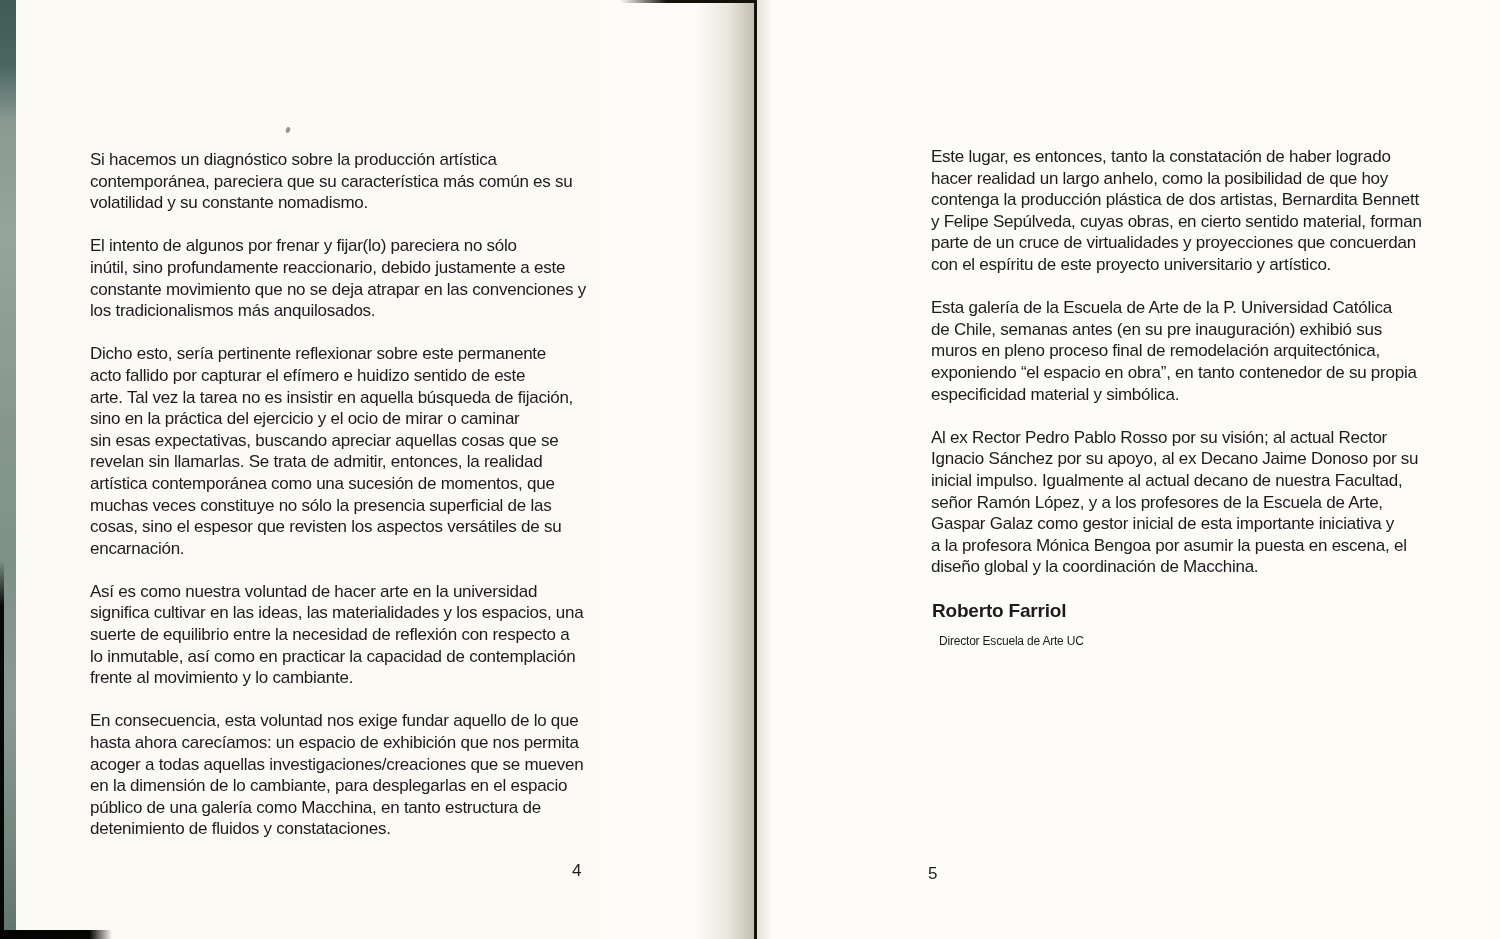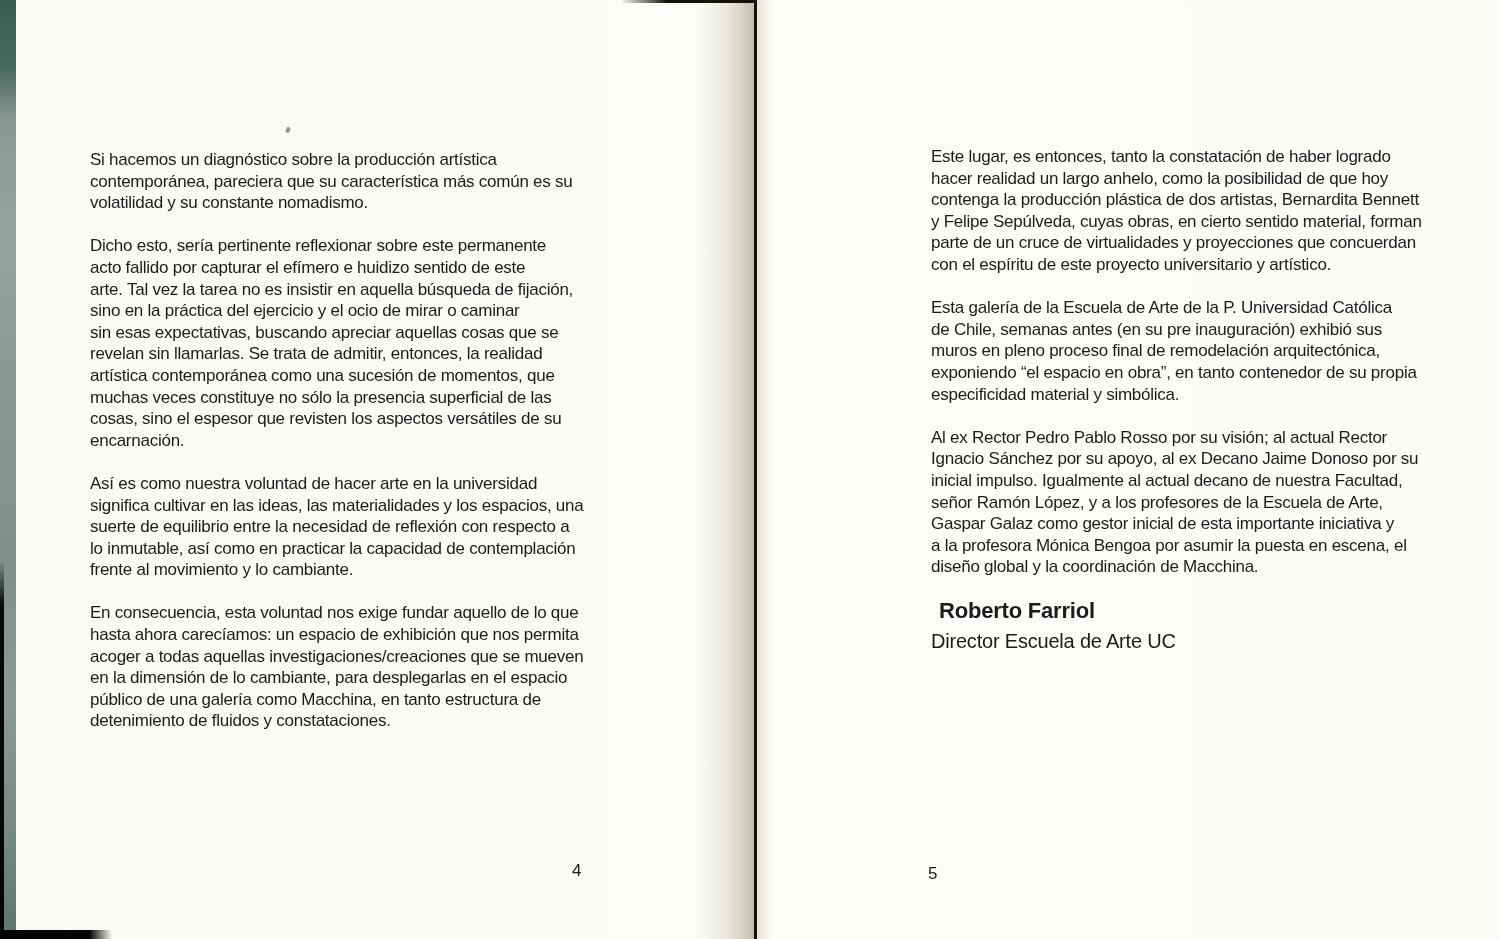--- a/index.html
+++ b/index.html
@@ -61,25 +61,25 @@
   .body-par{
     margin:0 0 21.6px 0;
     font-size:17px;
     line-height:21.6px;
     letter-spacing:-0.25px;
     white-space:pre;
     color:#1c1c1c;
   }
   .signature{margin-top:2px;}
   .signature-name{
-    font-size:22px;font-weight:bold;letter-spacing:-0.2px;
-    line-height:24px;margin:8px;
+    font-size:19px;font-weight:bold;letter-spacing:-0.2px;
+    line-height:24px;margin:1px;
   }
   .signature-title{
-    font-size:20px;letter-spacing:-0.2px;line-height:21px;margin:0;
+    font-size:12px;letter-spacing:-0.2px;line-height:21px;margin:8px;
   }
   .page-number{
     position:absolute;font-size:17px;letter-spacing:0;color:#1c1c1c;
   }
   .page-number.n4{left:572px;top:861px;}
   .page-number.n5{left:928px;top:864px;}
 </style>
 </head>
 <body>
 
@@ -93,20 +93,24 @@
   <div class="spine-line"></div>
   <div class="gutter-shadow-right"></div>
   <div class="top-edge-line"></div>
 
   <div class="scan-speck"></div>
 
   <div class="page-col left">
     <p class="body-par">Si hacemos un diagnóstico sobre la producción artística
 contemporánea, pareciera que su característica más común es su
 volatilidad y su constante nomadismo.</p>
+    <p class="body-par">El intento de algunos por frenar y fijar(lo) pareciera no sólo
+inútil, sino profundamente reaccionario, debido justamente a este
+constante movimiento que no se deja atrapar en las convenciones y
+los tradicionalismos más anquilosados.</p>
     <p class="body-par">Dicho esto, sería pertinente reflexionar sobre este permanente
 acto fallido por capturar el efímero e huidizo sentido de este
 arte. Tal vez la tarea no es insistir en aquella búsqueda de fijación,
 sino en la práctica del ejercicio y el ocio de mirar o caminar
 sin esas expectativas, buscando apreciar aquellas cosas que se
 revelan sin llamarlas. Se trata de admitir, entonces, la realidad
 artística contemporánea como una sucesión de momentos, que
 muchas veces constituye no sólo la presencia superficial de las
 cosas, sino el espesor que revisten los aspectos versátiles de su
 encarnación.</p>

